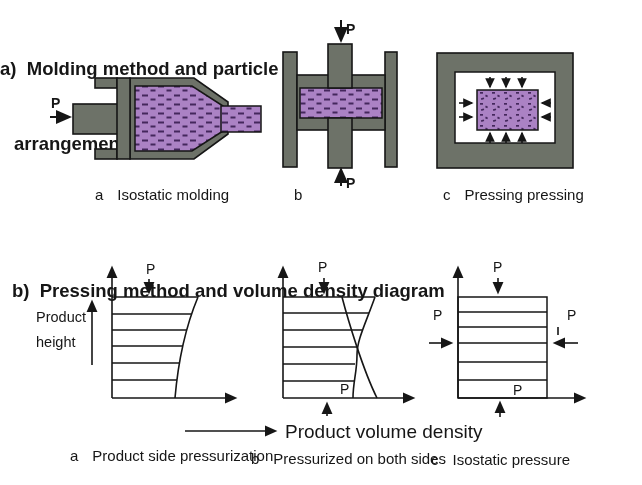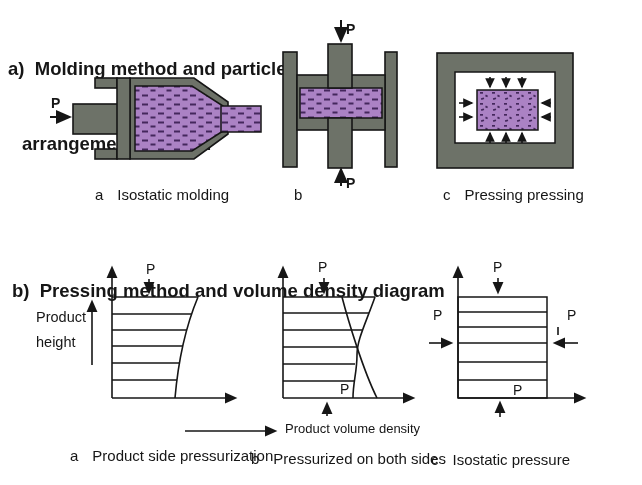--- a/index.html
+++ b/index.html
@@ -6,40 +6,40 @@
     --ink:#161616; --gray:#6d7268; --purple:#ab82c4; --dash:#44275c; --bg:#ffffff;
   }
   html,body{margin:0;padding:0;background:#fff;}
   .page{position:relative;width:642px;height:485px;background:var(--bg);
         font-family:"Liberation Sans",sans-serif;color:var(--ink);overflow:hidden;}
   .abs{position:absolute;}
   .title{font-size:18.5px;font-weight:700;line-height:25px;white-space:pre;color:var(--ink);}
   .title .l2{padding-left:14px;}
   .caption{display:flex;align-items:baseline;font-size:15px;color:var(--ink);}
   .caption .letter{margin-right:14px;}
-  .xlabel{font-size:13px;color:var(--ink);white-space:nowrap;}
+  .xlabel{font-size:19px;color:var(--ink);white-space:nowrap;}
   svg text{font-family:"Liberation Sans",sans-serif;fill:var(--ink);}
   .p-bold{font-size:14px;font-weight:700;}
   .p-reg{font-size:14px;font-weight:400;}
   .axlbl{font-size:14.5px;font-weight:400;}
   .grayp{fill:var(--gray);stroke:var(--ink);stroke-width:1.6;}
   .whitep{fill:#ffffff;stroke:var(--ink);stroke-width:1.5;}
   .pfill{fill:var(--purple);}
   .dfill{fill:var(--dash);}
   .outl{fill:none;stroke:var(--ink);stroke-width:1.5;}
   .ln{stroke:var(--ink);stroke-width:1.6;fill:none;}
   .ln2{stroke:var(--ink);stroke-width:2;fill:none;}
   .ahead{fill:var(--ink);}
 </style>
 </head>
 <body>
 
 <div class="page">
 
-  <div class="abs title" style="left:8px;top:6px;">
+  <div class="abs title" style="left:0;top:6px;">
     <div>a)  Molding method and particle</div>
     <div class="l2">arrangement diagram</div>
   </div>
 
   <svg class="abs" style="left:45px;top:75px;" width="220" height="95" viewBox="0 0 220 95">
     <defs>
       <marker id="mExt" orient="auto" markerWidth="9" markerHeight="8" refX="6.5" refY="3.5">
         <path class="ahead" d="M0,0 L8,3.5 L0,7 Z"></path>
       </marker>
       <pattern id="patExt" width="16" height="9" patternUnits="userSpaceOnUse">

